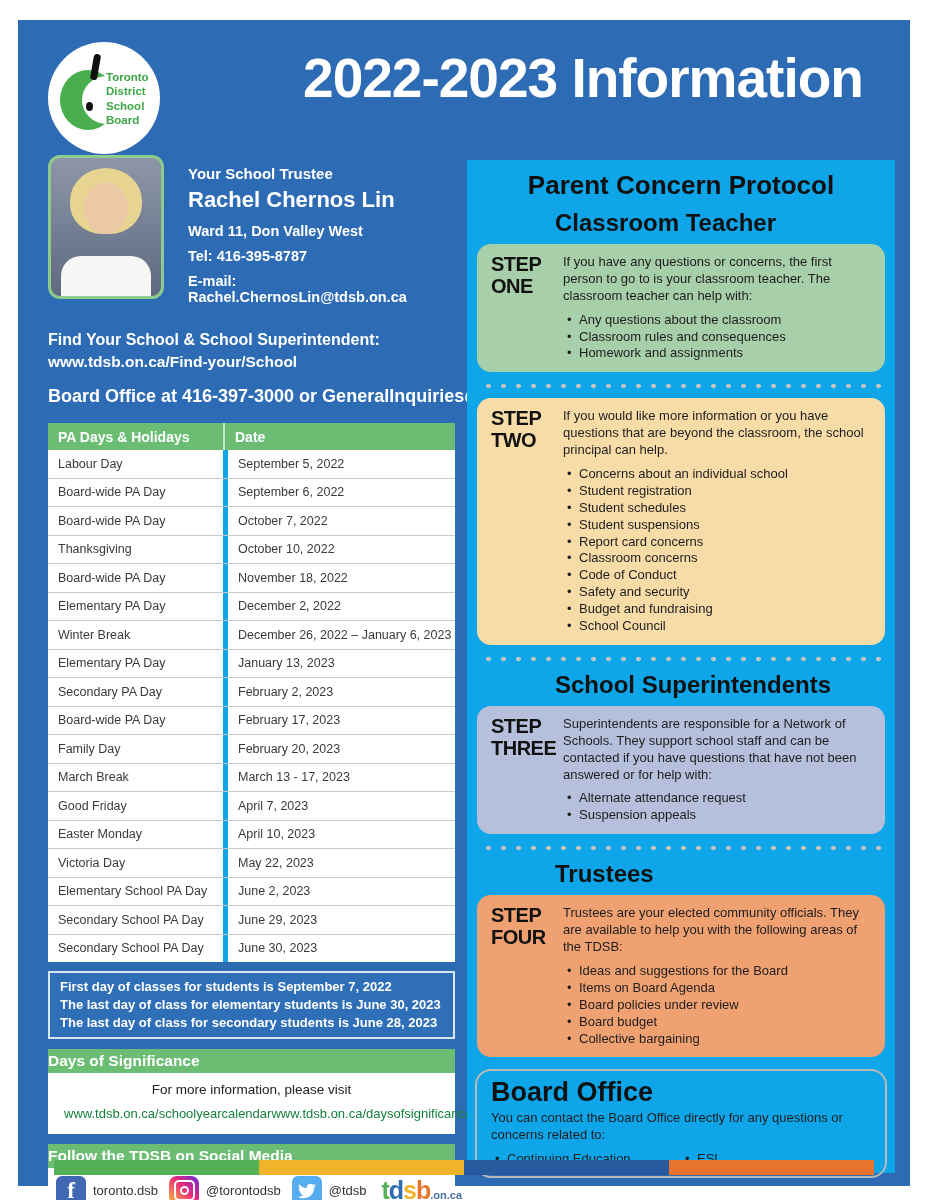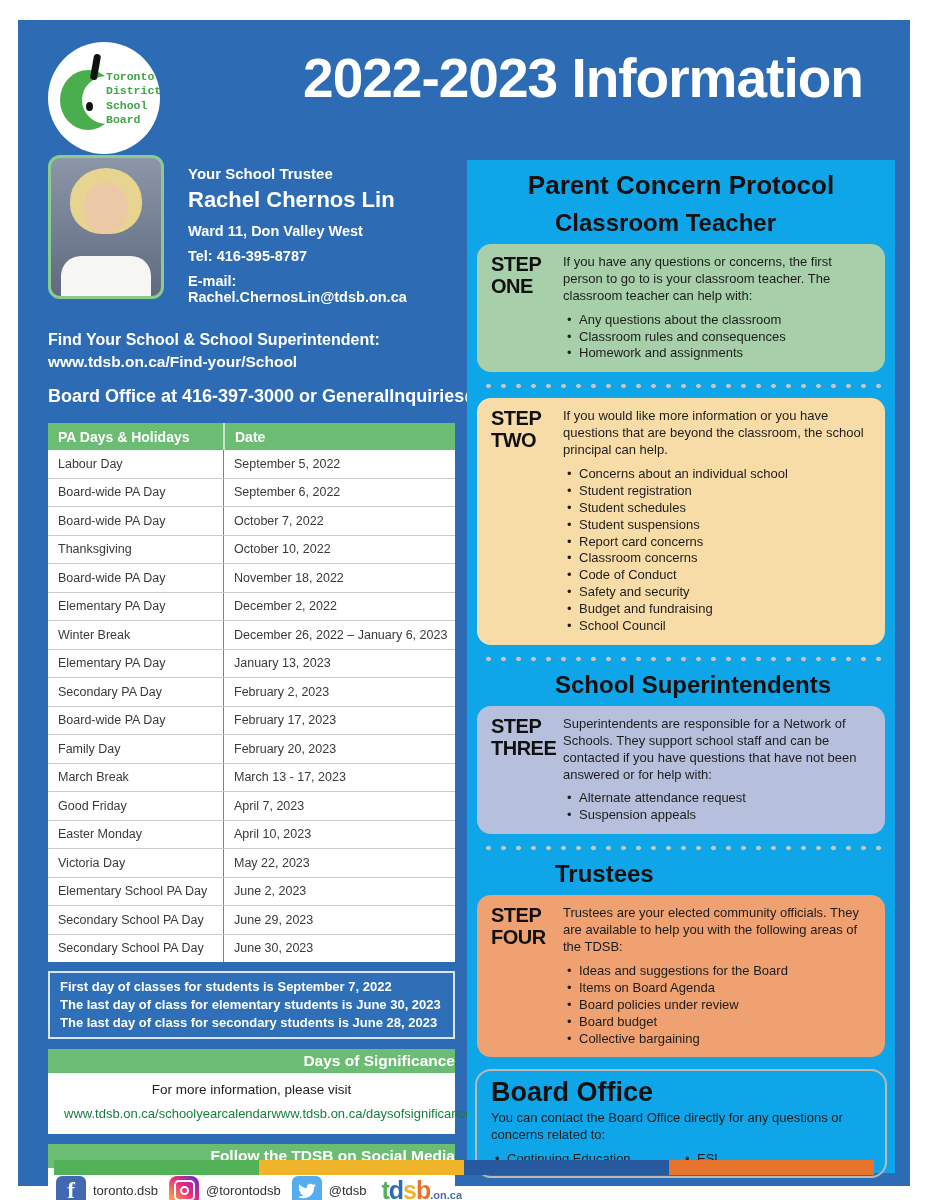--- a/index.html
+++ b/index.html
@@ -7,21 +7,21 @@
         font-family:"Liberation Sans",sans-serif;}
   .blue-bg{position:absolute;left:18px;top:20px;width:892px;height:1166px;background:#2d6cb4;}
 
   
   .logo{position:absolute;left:30px;top:22px;width:112px;height:112px;background:#fff;border-radius:50%;}
   .apple{position:absolute;left:12px;top:22px;width:58px;height:70px;}
   .apple .green{position:absolute;left:0;top:6px;width:56px;height:60px;background:#4aae4f;border-radius:50%;}
   .apple .cut{position:absolute;left:22px;top:12px;width:50px;height:48px;background:#fff;border-radius:50%;}
   .apple .leaf{position:absolute;left:32px;top:-10px;width:7px;height:26px;background:#111;border-radius:3px;transform:rotate(10deg);}
   .apple .dot{position:absolute;left:26px;top:38px;width:7px;height:9px;background:#111;border-radius:50%;}
-  .logo-text{position:absolute;left:58px;top:28px;color:#3fa547;font-family:Liberation Mono, monospace;
+  .logo-text{position:absolute;left:58px;top:28px;color:#3fa547;font-family:Liberation Sans, sans-serif;
              font-weight:bold;font-size:11.5px;line-height:1.25;}
   .header-title{position:absolute;left:250px;top:26px;width:630px;text-align:center;color:#fff;
                 font-size:55px;font-weight:bold;letter-spacing:-1px;}
 
   
   .left-col{position:absolute;left:30px;top:135px;width:407px;}
   .trustee-row{display:flex;}
   .photo{width:110px;height:138px;border:3px solid #8ccb8c;border-radius:12px;position:relative;overflow:hidden;
          background:linear-gradient(180deg,#8d96a8 0%,#5f6a80 100%);flex:none;}
   .photo .hair{position:absolute;left:19px;top:10px;width:72px;height:66px;background:#e7d490;border-radius:50% 50% 45% 45%;}
@@ -39,27 +39,27 @@
   
   .pa-table{margin-top:16px;background:#fff;}
   .pa-head{display:grid;grid-template-columns:43% 57%;background:#6cbd74;color:#fff;font-weight:bold;
            font-size:14px;height:27px;align-items:center;}
   .pa-head .h2{border-left:2px solid rgba(255,255,255,.6);height:100%;display:flex;align-items:center;}
   .pa-head div{padding-left:10px;}
   .pa-row{display:grid;grid-template-columns:43% 57%;height:27.5px;align-items:center;font-size:12.5px;
           color:#3a3a3a;border-bottom:1px solid #c9c9c9;}
   .pa-row:last-child{border-bottom:none;}
   .pa-cell{padding-left:10px;white-space:nowrap;overflow:hidden;}
-  .pa-cell.c2{border-left:1px solid #0ea5e9;height:100%;display:flex;align-items:center;}
+  .pa-cell.c2{border-left:5px solid #0ea5e9;height:100%;display:flex;align-items:center;}
 
   .note-box{margin-top:9px;border:2px solid #d9e5f2;background:#2f6fb7;color:#fff;font-weight:bold;
             font-size:13px;line-height:1.38;padding:5px 10px;}
 
   .green-bar{margin-top:10px;background:#6cbd74;color:#fff;font-weight:bold;font-size:15.5px;
-             text-align:right;height:24px;line-height:24px;}
+             text-align:left;height:24px;line-height:24px;}
   .white-box{background:#fff;text-align:center;padding:5px 8px 13px;}
   .dos-sub{font-size:13.5px;color:#222;margin:4px 0 9px;}
   .dos-links{display:flex;justify-content:space-between;padding:0 8px;font-size:13px;}
   .dos-links a{color:#15803d;cursor:pointer;text-align:right;}
 
   .social-box{background:#fff;display:flex;align-items:center;padding:7px 8px;gap:7px;height:32px;}
   .sq{width:30px;height:30px;border-radius:6px;flex:none;display:flex;align-items:center;justify-content:center;cursor:pointer;}
   .fb{background:#4268b3;color:#fff;font-weight:bold;font-size:23px;font-family:"Liberation Serif",serif;}
   .ig{background:linear-gradient(45deg,#f9ce34 0%,#ee2a7b 55%,#6228d7 100%);border-radius:8px;position:relative;}
   .ig .frame{width:17px;height:17px;border:2px solid #fff;border-radius:5px;position:relative;}

